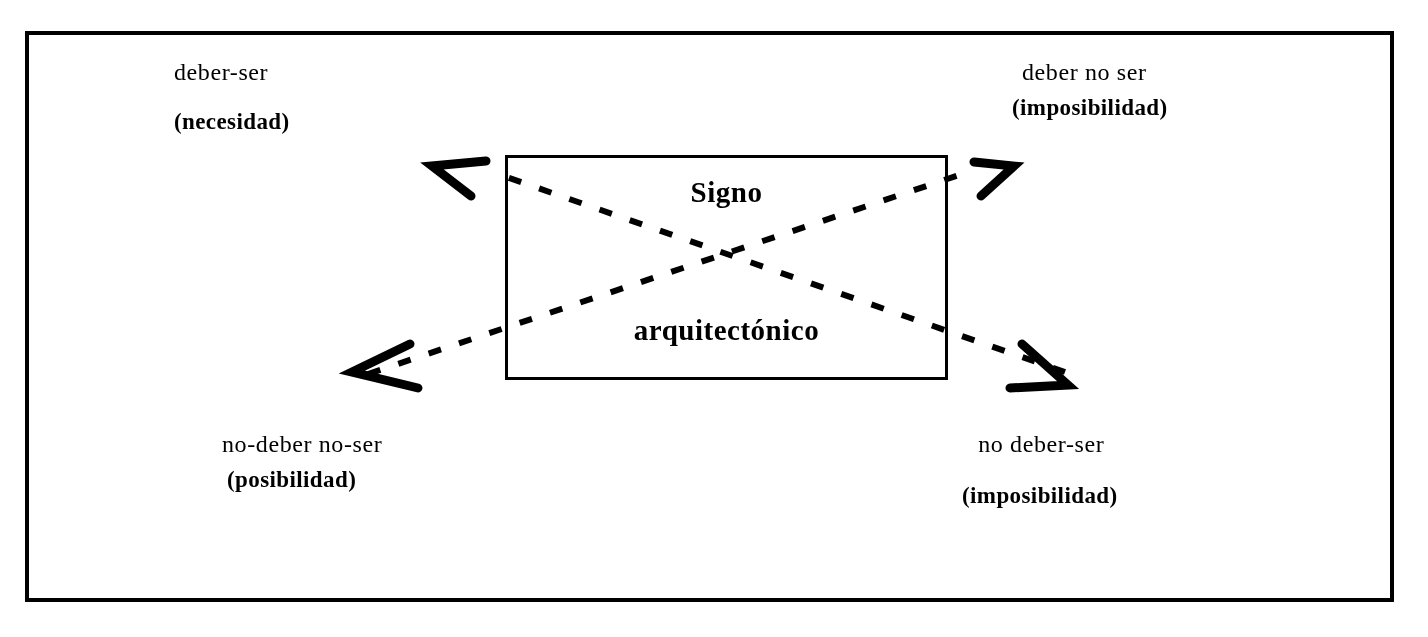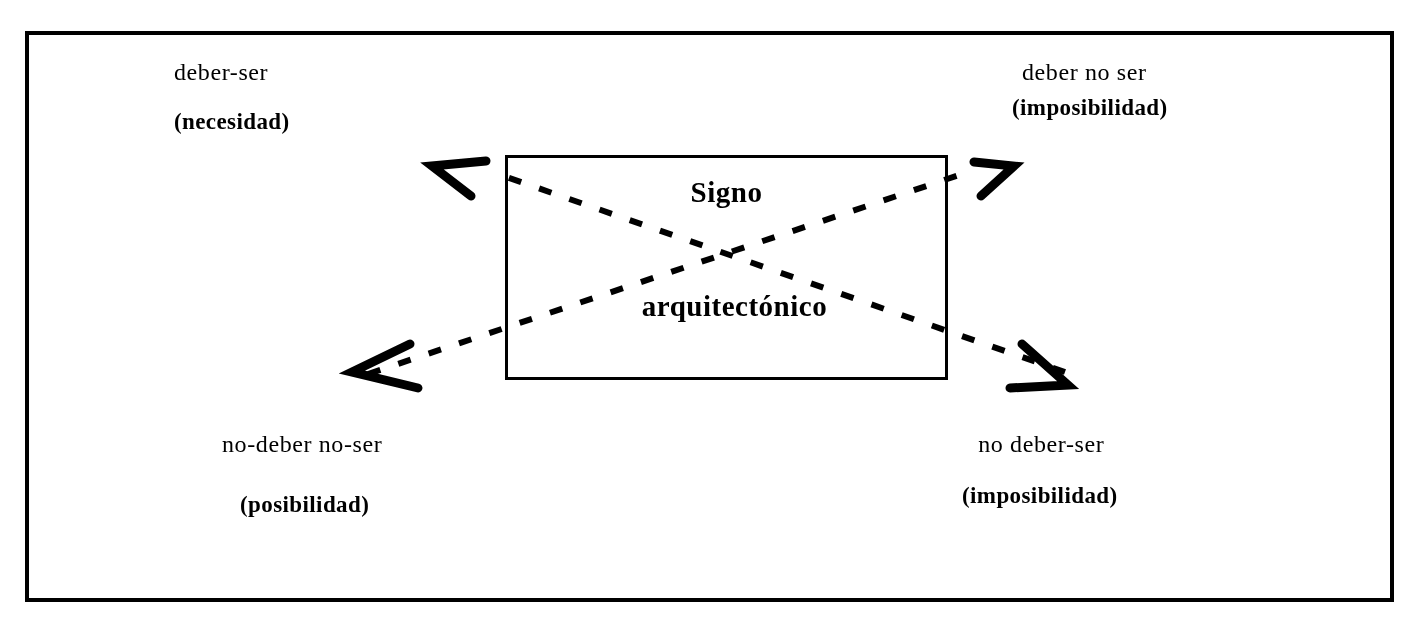--- a/index.html
+++ b/index.html
@@ -48,21 +48,21 @@
     position: absolute;
     width: 443px;
     text-align: center;
     font-weight: bold;
     font-size: 29px;
     letter-spacing: 0.5px;
     line-height: 1;
     white-space: nowrap;
   }
   #box-label-signo { left: 505px; top: 178px; }
-  #box-label-arquitectonico { left: 505px; top: 292px; padding-left: 8px; }
+  #box-label-arquitectonico { left: 505px; top: 316px; }
 
   .corner-label {
     position: absolute;
     white-space: nowrap;
     line-height: 1.0;
   }
   .plain-line {
     font-size: 24px;
     font-weight: normal;
     letter-spacing: 0.6px;
@@ -75,22 +75,22 @@
     white-space: nowrap;
   }
   
   #label-top-left { left: 174px; top: 60px; text-align: left; }
   #label-top-left .bold-line { margin-top: 26px; display: block; }
   
   #label-top-right { left: 1018px; top: 60px; text-align: left; }
   #label-top-right .plain-line { display: block; margin-left: 4px; }
   #label-top-right .bold-line { margin-top: 12px; display: block; margin-left: -6px; }
   
-  #label-bottom-left { left: 222px; top: 432px; text-align: center; }
-  #label-bottom-left .bold-line { margin-top: 37px; display: block; margin-left: 5px; }
+  #label-bottom-left { left: 222px; top: 432px; text-align: left; }
+  #label-bottom-left .bold-line { margin-top: 12px; display: block; margin-left: 5px; }
   
   #label-bottom-right { left: 965px; top: 432px; text-align: center; }
   #label-bottom-right .bold-line { margin-top: 28px; display: block; margin-left: -3px; }
 </style>
 </head>
 <body>
 
 <div id="page">
 
   <div id="outer-frame"></div>

